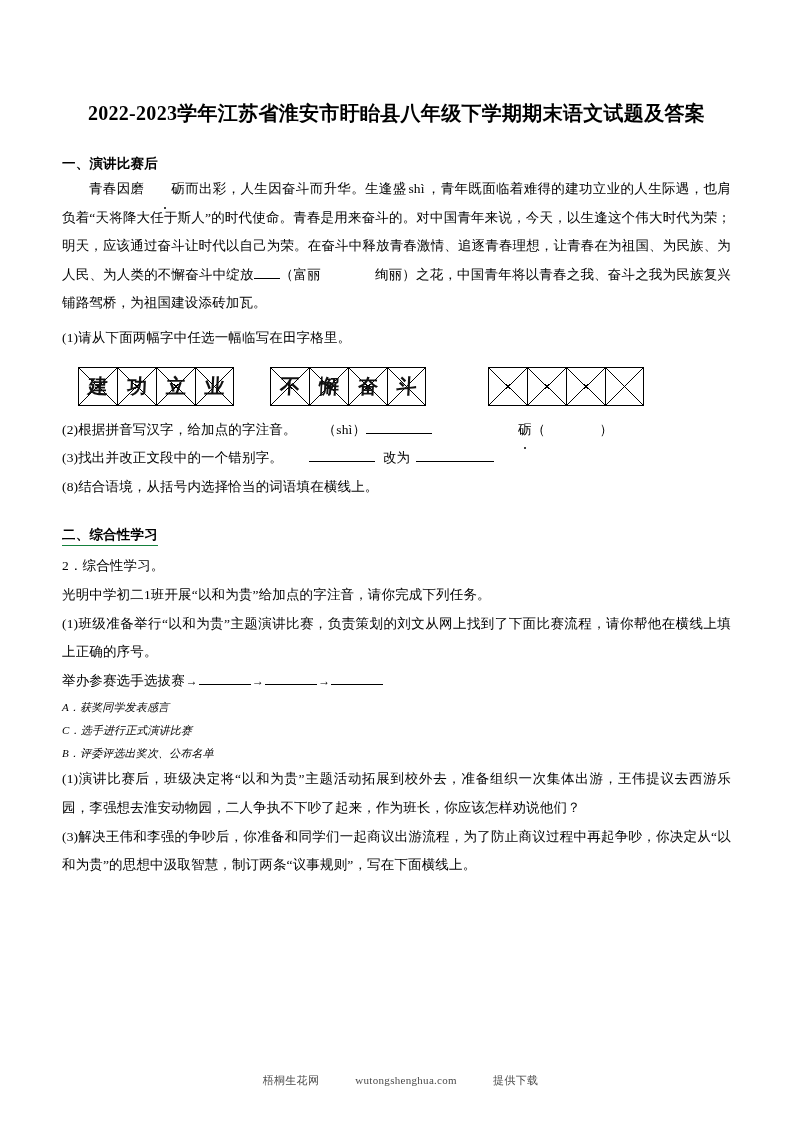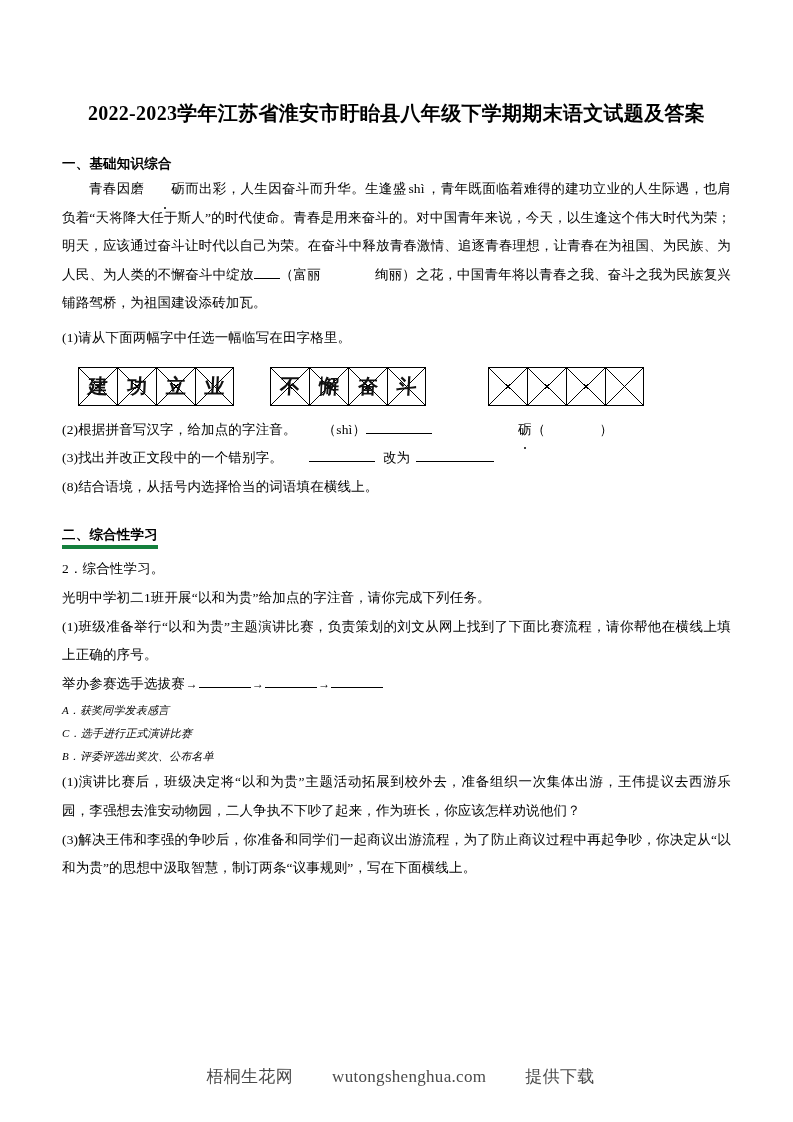--- a/index.html
+++ b/index.html
@@ -40,21 +40,21 @@
   .section-heading {
     font-size: 13.5px;
     font-weight: bold;
     margin: 0;
     padding-top: 22px;
     padding-bottom: 2px;
     letter-spacing: 0.2px;
   }
   .section-heading.underlined {
     display: inline-block;
-    border-bottom: 4px solid #15803d;
+    border-bottom: 1px solid #15803d;
     padding-bottom: 1px;
   }
   .heading-wrap {
     padding-top: 24px;
   }
   .heading-wrap .section-heading {
     padding-top: 0;
   }
 
   
@@ -182,41 +182,41 @@
     font-style: italic;
   }
 
   
   .footer {
     position: absolute;
     left: 8px;
     right: 0;
     bottom: 34px;
     text-align: center;
-    font-size: 17px;
+    font-size: 11px;
     color: #4a4a4a;
     letter-spacing: 0.3px;
   }
   .footer span { display: inline-block; }
   .footer .f-gap { width: 30px; }
   .footer .site {
     font-family: "Liberation Serif", serif;
   }
 </style>
 </head>
 <body>
 
 <div class="page">
 
   <h1 class="doc-title">2022-2023学年江苏省淮安市盱眙县八年级下学期期末语文试题及答案</h1>
 
   <div>
 
     <div class="heading-wrap">
-      <div class="section-heading">一、基础知识综合</div>
+      <div class="section-heading">一、演讲比赛后</div>
     </div>
 
 
     <p class="line indent"><span>青春因磨</span><span class="dotted">砺</span><span>而出彩，人生因奋斗而升华。生逢盛</span><span class="pinyin-inline">shì</span><span>，青年既面临着难得的建功立业的人生际遇，也肩负着“天将降大任于斯人”的时代使命。青春是用来奋斗的。对中国青年来说，今天，以生逢这个伟大时代为荣；明天，应该通过奋斗让时代以自己为荣。在奋斗中释放青春激情、追逐青春理想，让青春在为祖国、为民族、为人民、为人类的不懈奋斗中绽放</span><span class="blank blank-xs"></span><span>（富丽</span><span class="gap-md"></span><span>绚丽）之花，中国青年将以青春之我、奋斗之我为民族复兴铺路驾桥，为祖国建设添砖加瓦。</span></p>
 
     <p class="line q-stem">(1)请从下面两幅字中任选一幅临写在田字格里。</p>
 
     <div class="grids-row">
 
       <div class="grid-group">

